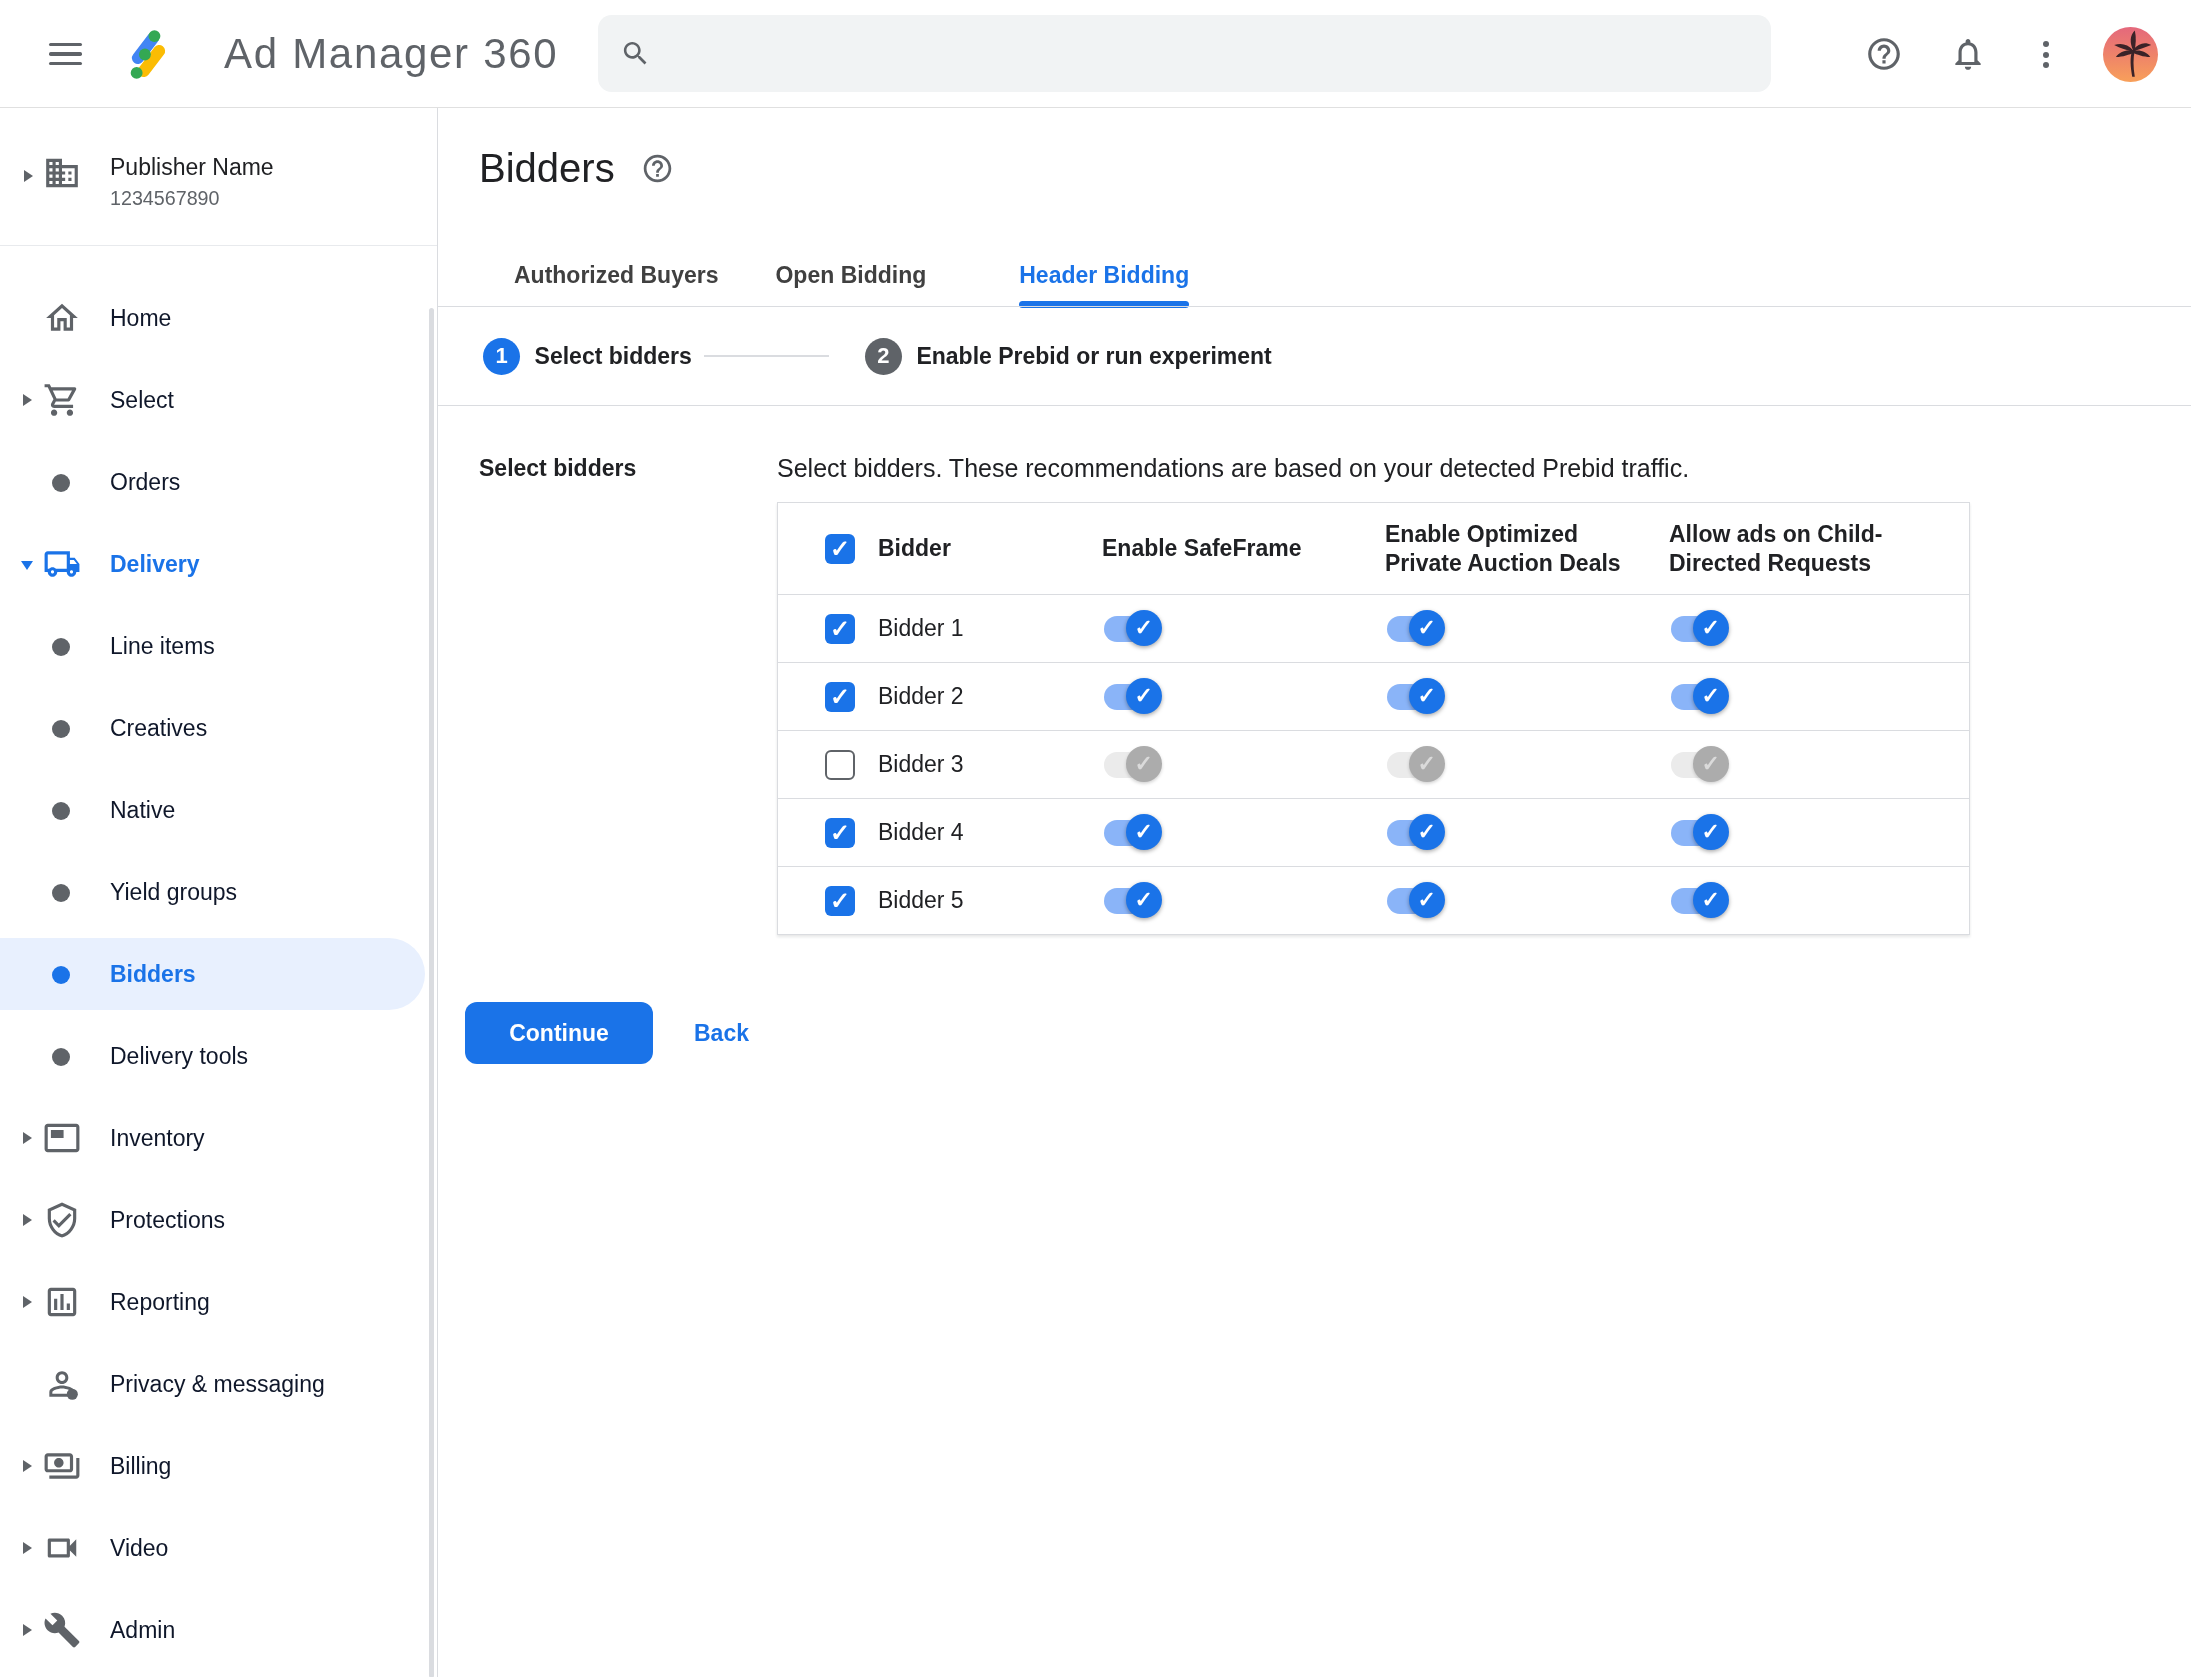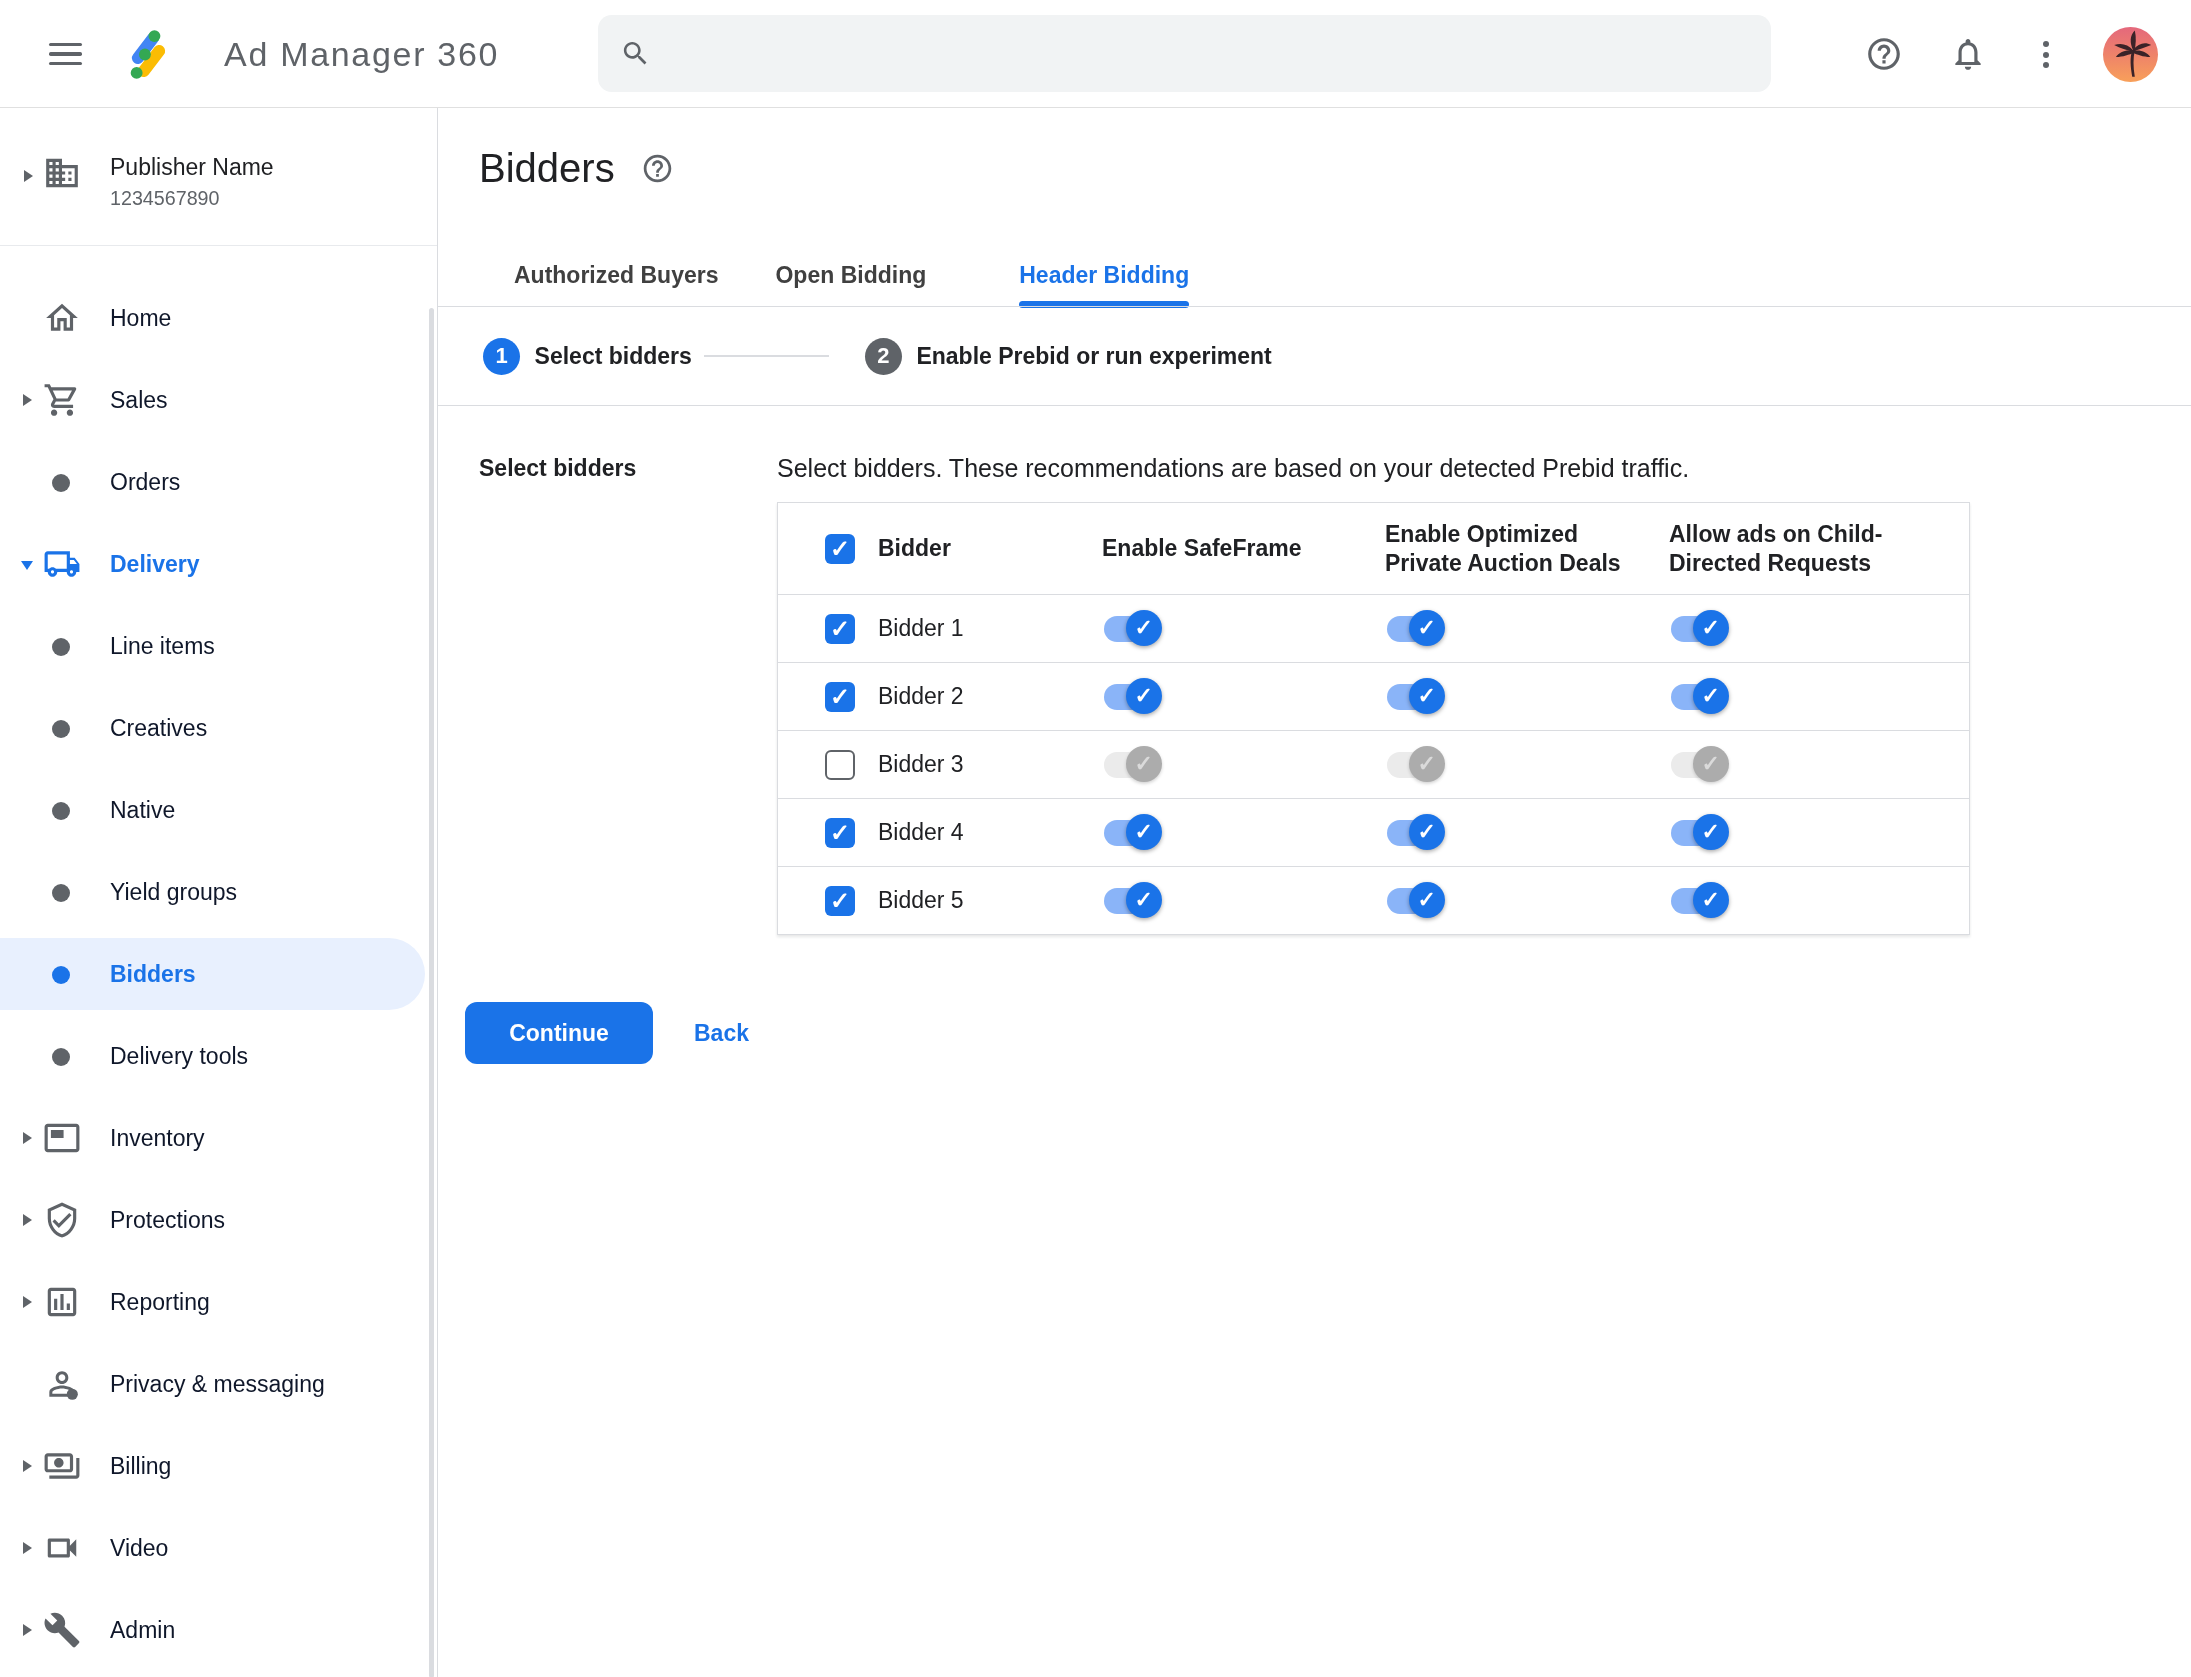--- a/index.html
+++ b/index.html
@@ -7,21 +7,21 @@
               font-family:"Liberation Sans", sans-serif; color:#202124; }
   .app { position:relative; width:2192px; height:1678px; background:#fff; }
 
   
   .topbar { position:absolute; left:0; top:0; width:2192px; height:108px; background:#fff;
             border-bottom:0.9px solid #e0e0e0; z-index:5; }
   .hamburger { position:absolute; left:49px; top:43px; width:33px; height:23px; cursor:pointer; }
   .hamburger span { display:block; width:33px; height:3.4px; background:#5f6368; border-radius:1.7px; margin-bottom:6px; }
   .logo { position:absolute; left:120px; top:26px; width:57px; height:57px; }
   .appname { position:absolute; left:224px; top:0; height:108px; display:flex; align-items:center;
-             font-size:34px; letter-spacing:1.7px; color:#5f6368; }
+             font-size:42px; letter-spacing:1.7px; color:#5f6368; }
   .search { position:absolute; left:598px; top:15.4px; width:1173px; height:77px; background:#f1f3f4;
             border-radius:13.7px; display:flex; align-items:center; padding:0 22px; gap:19px; }
   .search svg { flex:0 0 auto; }
   .search input { flex:1; border:none; outline:none; background:transparent; font-size:24px;
                   font-family:"Liberation Sans", sans-serif; color:#202124; }
   .icon-btn { position:absolute; top:35px; width:38px; height:38px; cursor:pointer; }
   .icon-help  { left:1865px; }
   .icon-bell  { left:1949px; }
   .dots { position:absolute; left:2040px; top:41px; width:12px; height:27px; cursor:pointer;
           display:flex; flex-direction:column; justify-content:space-between; align-items:center; }
@@ -199,21 +199,21 @@
               <path d="M12 5.69l5 4.5V18h-2v-6H9v6H7v-7.81l5-4.5M12 3L2 12h3v8h6v-6h2v6h6v-8h3L12 3z"></path>
             </svg></span>
         <span class="nav-label">Home</span>
       </div>
 
       <div class="nav-item normal">
         <span class="arrow tri-right"></span>
         <span class="icon-slot"><svg width="38" height="38" viewBox="0 0 24 24">
               <path d="M15.55 13c.75 0 1.41-.41 1.75-1.03l3.58-6.49c.37-.66-.11-1.48-.87-1.48H5.21l-.94-2H1v2h2l3.6 7.59-1.35 2.44C4.52 15.37 5.48 17 7 17h12v-2H7l1.1-2h7.45zM6.16 6h12.15l-2.76 5H8.53L6.16 6zM7 18c-1.1 0-1.99.9-1.99 2S5.9 22 7 22s2-.9 2-2-.9-2-2-2zm10 0c-1.1 0-1.99.9-1.99 2s.89 2 1.99 2 2-.9 2-2-.9-2-2-2z"></path>
             </svg></span>
-        <span class="nav-label">Sales</span>
+        <span class="nav-label">Select</span>
       </div>
 
       <div class="nav-item normal">
         <span class="bullet"></span>
         <span class="nav-label">Orders</span>
       </div>
 
       <div class="nav-item expanded">
         <span class="arrow tri-down" style="top:38px;left:20.5px;"></span>
         <span class="icon-slot"><svg width="38" height="38" viewBox="0 0 24 24">

